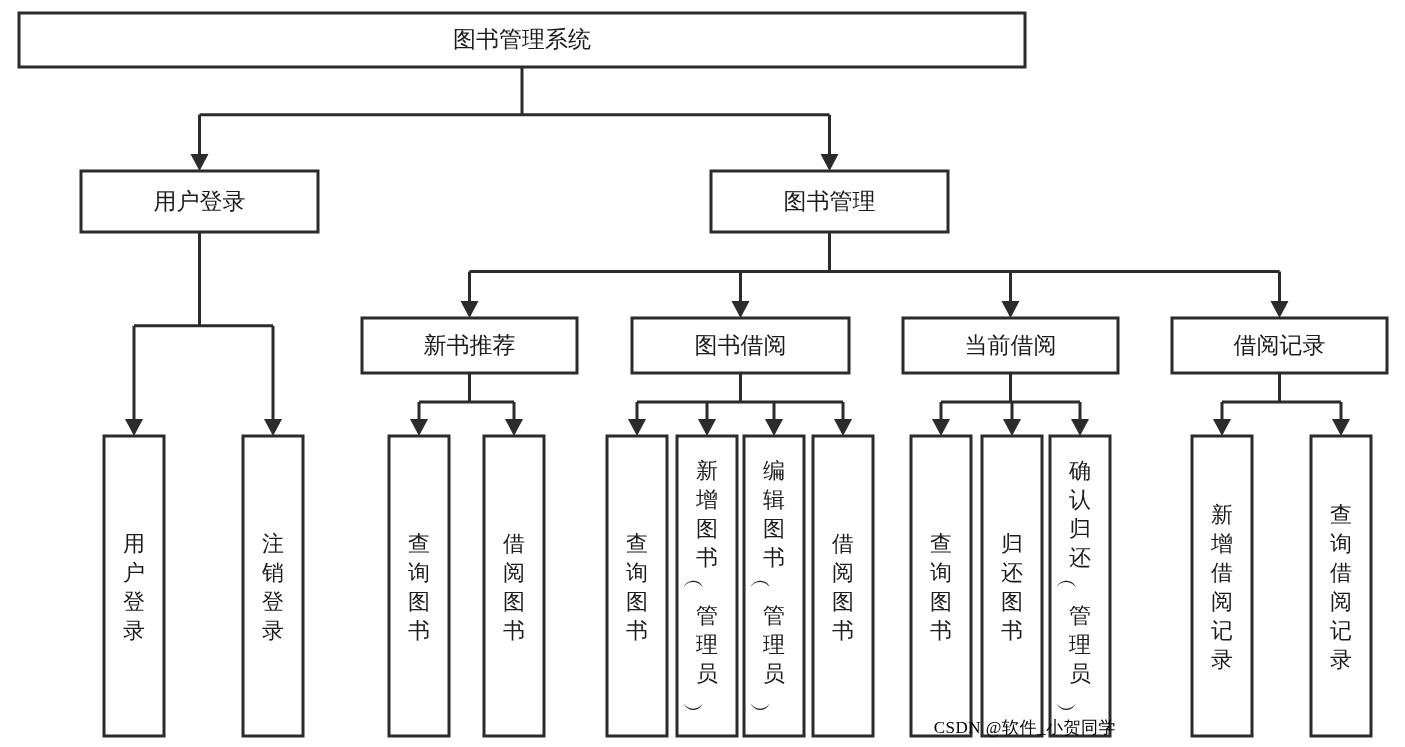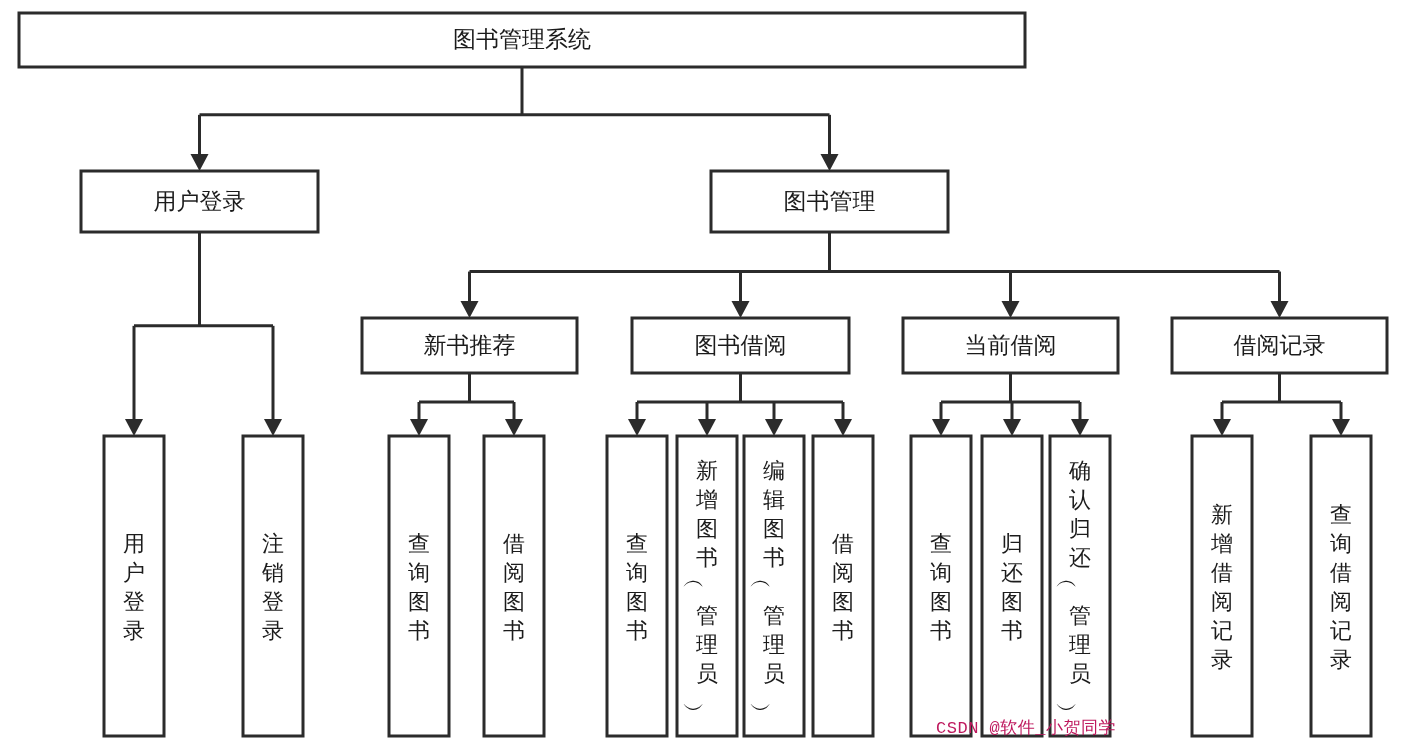--- a/index.html
+++ b/index.html
@@ -51,23 +51,23 @@
   .node-label-v {
     font-family: "Liberation Sans", "DejaVu Sans", sans-serif;
     font-size: 22px;
     fill: #1b1b1b;
     text-anchor: middle;
   }
   .watermark {
     position: absolute;
     right: 14px;
     bottom: 8px;
-    font-family: Liberation Mono, monospace;
+    font-family: Liberation Serif, serif;
     font-size: 17px;
-    color: #be185d;
+    color: #000000;
     white-space: nowrap;
     letter-spacing: 0.5px;
     user-select: none;
   }
 </style>
 </head>
 <body>
 
 <div id="diagram-root">
   <svg class="chart-svg" id="chart-svg" viewBox="0 0 1405 747">

